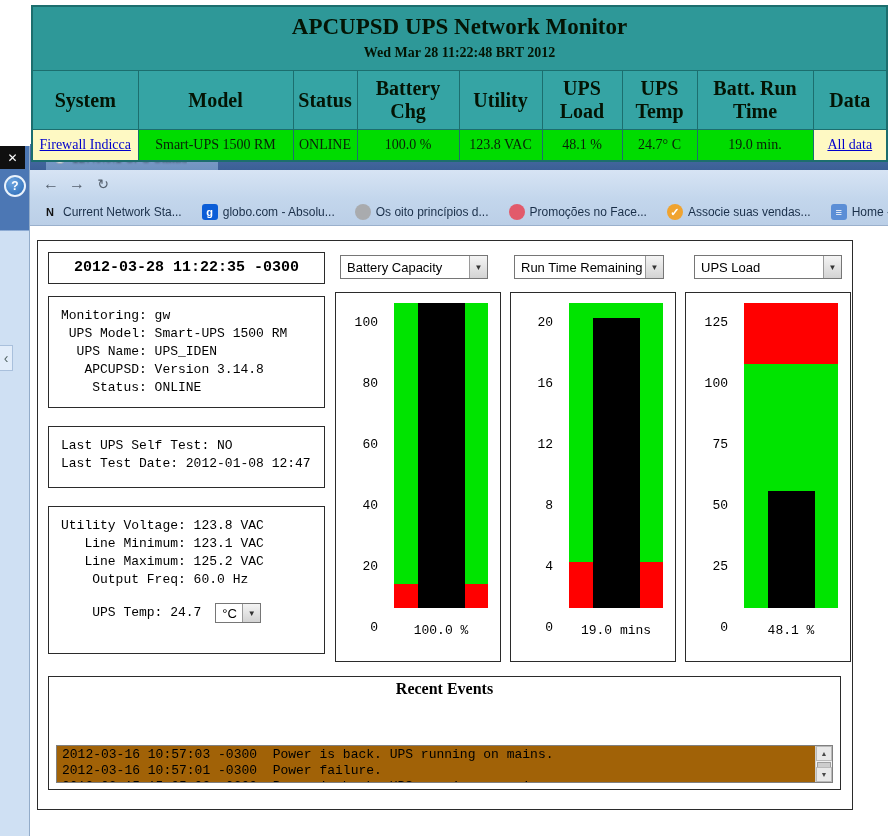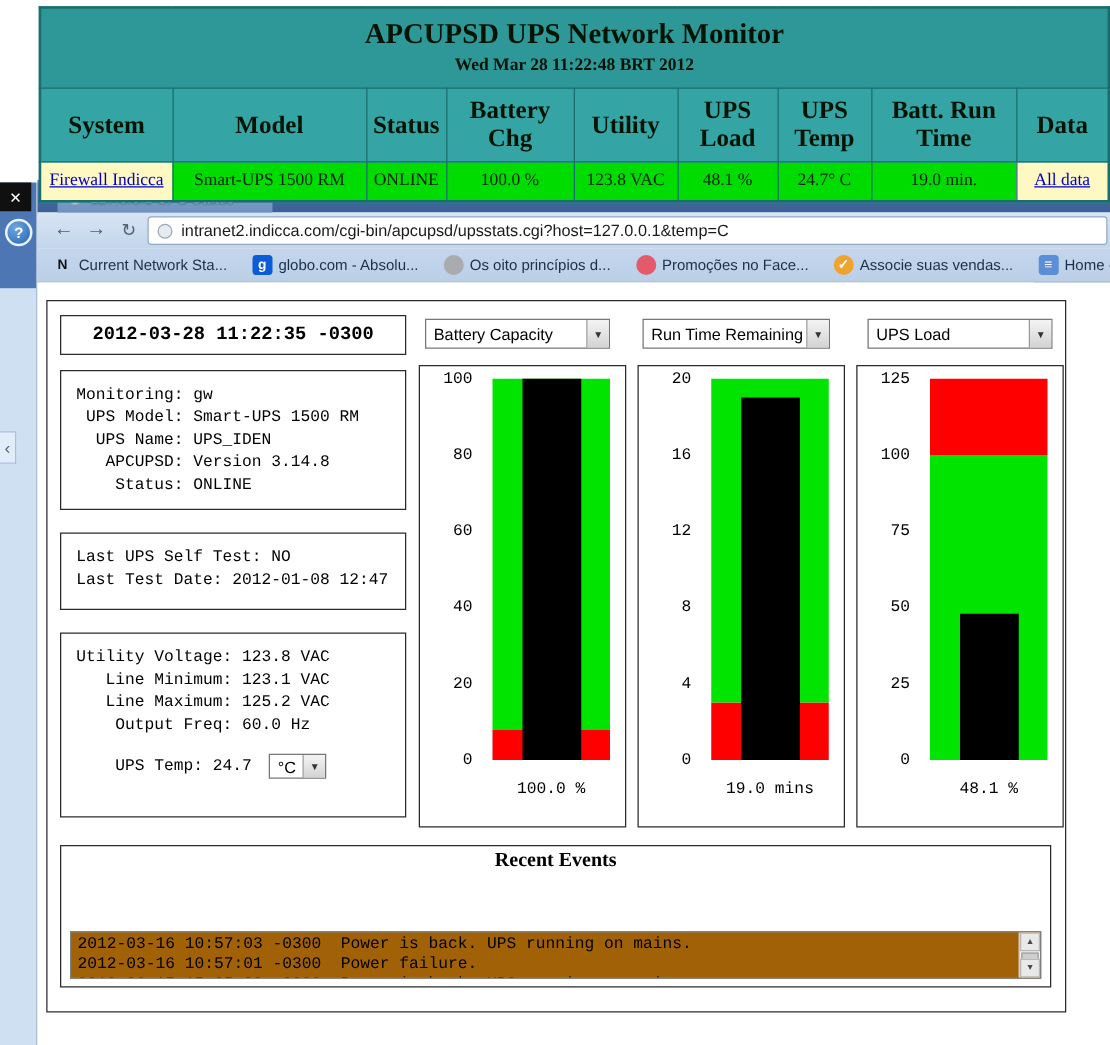--- a/index.html
+++ b/index.html
@@ -80,21 +80,21 @@
   .info-a { top:70px;  height:112px; }
   .info-b { top:200px; height:62px; }
   .info-c { top:280px; height:148px; }
   pre.mono, .mono { font:13px/18px "Liberation Mono",monospace; color:#000; white-space:pre; }
   .temp-row { margin-top:14px; display:flex; align-items:center; }
 
   .gauge { position:absolute; top:66px; width:166px; height:370px; border:1px solid #2b2b2b; background:#fff; }
   .gauge-0 { left:305px; } .gauge-1 { left:480px; } .gauge-2 { left:655px; }
   .gauge-ticks { position:absolute; left:4px; top:0; width:38px; height:100%; }
   .gauge-ticks .tick { position:absolute; right:0; width:38px; text-align:right;
-    font:13px "Liberation Mono",monospace; color:#000; }
+    font:13px "Liberation Mono",monospace; color:#000;margin-top:20px; }
   .gauge-bar { position:absolute; left:58px; top:10px; width:94px; height:305px; }
   .zone { position:absolute; left:0; width:100%; }
   .vbar { position:absolute; left:25%; width:50%; bottom:0; background:#000; }
   .gauge-label { position:absolute; left:58px; top:330px; width:94px; text-align:center;
     font:13px "Liberation Mono",monospace; }
 
   .events-box { position:absolute; left:18px; top:450px; width:793px; height:114px; border:1px solid #2b2b2b; }
   .events-title { text-align:center; font:bold 16px "Liberation Serif",serif; margin-top:3px; color:#000; }
   .events-area { position:absolute; left:7px; top:24px; right:7px; bottom:6px;
     border:1px solid #808080; background:#a16207; overflow:hidden;margin-top:44px; }
@@ -164,24 +164,20 @@
 <div class="tabstrip"></div>
 <div class="tab">
   <span class="tab-ico"></span>
   <span class="tab-title">127.0.0.1 UPS Status</span>
 </div>
 
 <div class="toolbar">
   <div class="navbtn nav-back">←</div>
   <div class="navbtn nav-fwd">→</div>
   <div class="navbtn nav-reload">↻</div>
-  <div class="addr">
-    <span class="addr-ico"></span>
-    <span class="addr-url">intranet2.indicca.com/cgi-bin/apcupsd/upsstats.cgi?host=127.0.0.1&amp;temp=C</span>
-  </div>
 </div>
 
 <div class="bmbar">
     <span class="bm">
       <span class="bm-ico" style="background: transparent; color: rgb(17, 17, 17); border-radius: 3px;">N</span>
       <span class="bm-label">Current Network Sta...</span>
     </span>
     <span class="bm">
       <span class="bm-ico" style="background: rgb(11, 93, 215); color: rgb(255, 255, 255); border-radius: 3px;">g</span>
       <span class="bm-label">globo.com - Absolu...</span>

